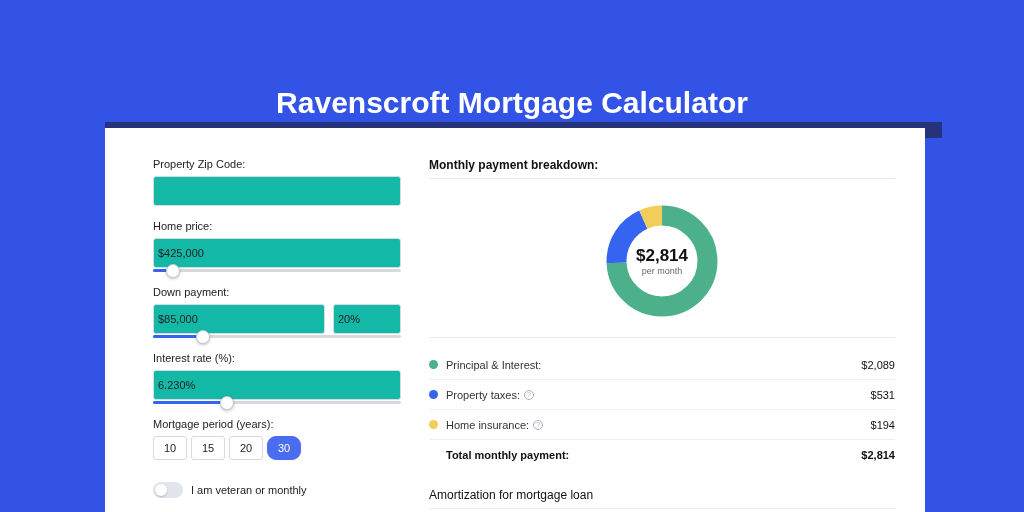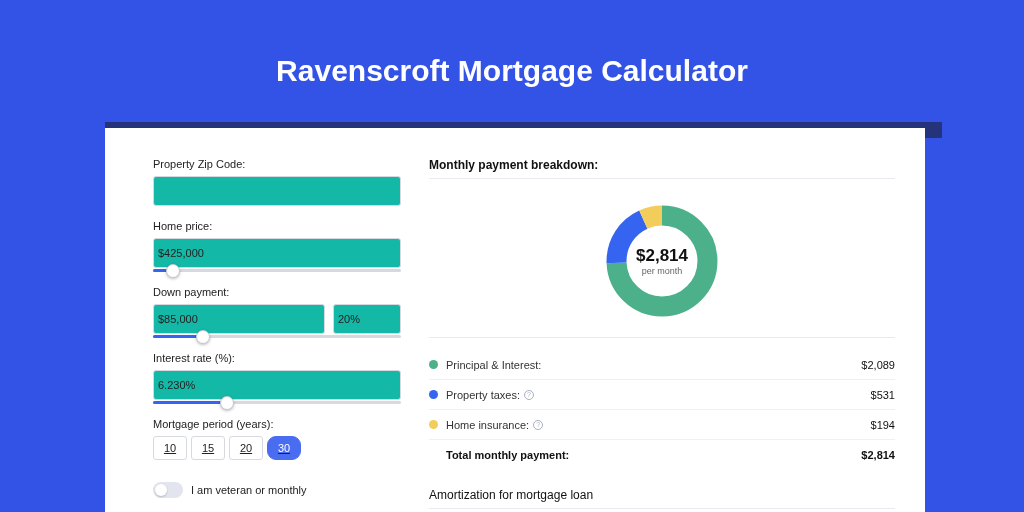--- a/index.html
+++ b/index.html
@@ -5,21 +5,21 @@
   * { box-sizing: border-box; margin: 0; padding: 0; }
   html, body { width: 1024px; height: 512px; overflow: hidden; font-family: Arial, Helvetica, sans-serif; }
   body { background: #3353e6; }
 
   .page-title {
     width: 100%;
     text-align: center;
     color: #ffffff;
     font-size: 30px;
     font-weight: 700;
-    padding-top: 54px;
+    padding-top: 86px;
     padding-bottom: 24px;
   }
 
   .panel-back {
     position: absolute;
     left: 105px;
     top: 122px;
     width: 837px;
     height: 16px;
     background: #25347a;
@@ -76,21 +76,21 @@
     background: #fff;
     border: 1px solid #c4c8d4;
     box-shadow: 0 1px 3px rgba(0,0,0,0.25);
     transform: translate(-50%, -50%);
   }
 
   .dp-row { display: flex; gap: 8px; }
   .dp-amount { flex: 1; }
   .dp-pct { width: 68px; }
 
-  .period-row { display: flex; gap: 4px; text-decoration: underline; }
+  .period-row { display: flex; gap: 4px; }
   .period-btn {
     width: 34px; height: 24px;
     border: 1px solid #d6d9e0;
     border-radius: 3px;
     background: #fff;
     font-size: 11px;
     color: #222;
     display: flex; align-items: center; justify-content: center;
   }
   .period-btn.selected {

